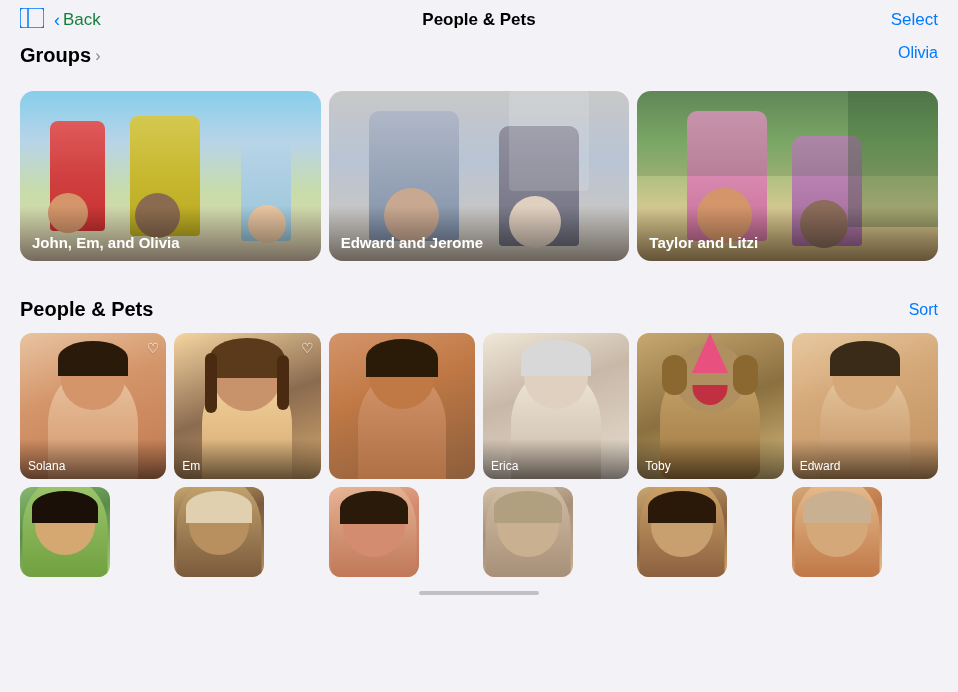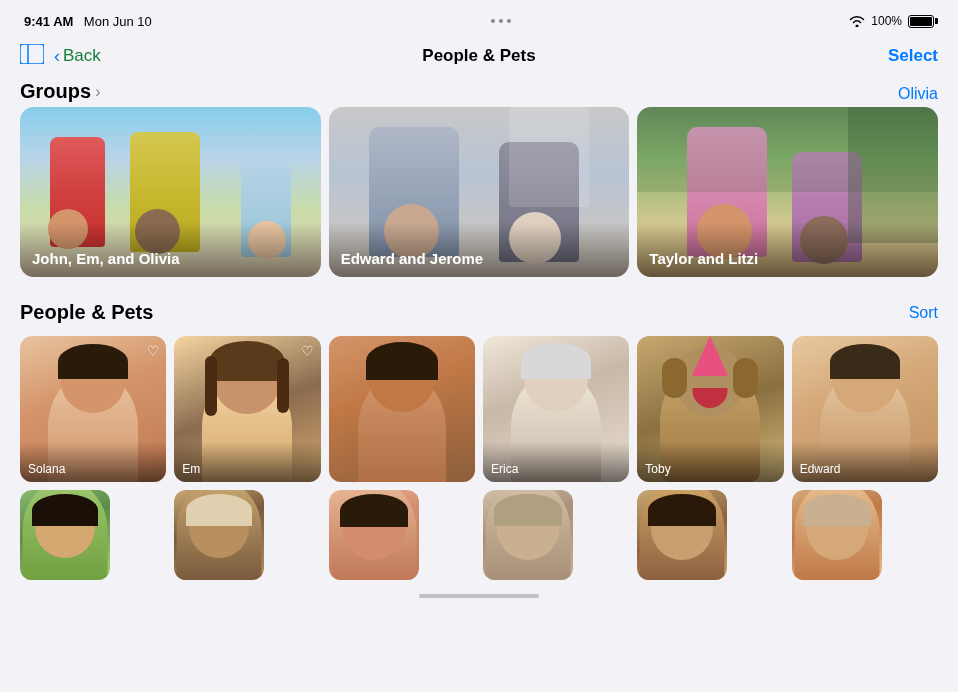--- a/index.html
+++ b/index.html
@@ -129,22 +129,22 @@
 
     
     .content {
       padding: 0 20px;
     }
 
     
     .section-header {
       display: flex;
       justify-content: space-between;
-      align-items: flex-end;
-      margin-bottom: 4px;
+      align-items: flex-start;
+      margin-bottom: 24px;
     }
 
     .section-title {
       display: flex;
       align-items: center;
       gap: 4px;
       font-size: 20px;
       font-weight: 700;
       color: #000;
     }
@@ -159,21 +159,21 @@
       color: #007AFF;
       font-size: 16px;
       cursor: pointer;
     }
 
     
     .groups-grid {
       display: grid;
       grid-template-columns: repeat(3, 1fr);
       gap: 8px;
-      margin-bottom: 24px;
+      margin-bottom: 37px;
     }
 
     .group-card {
       position: relative;
       border-radius: 14px;
       overflow: hidden;
       height: 170px;
       cursor: pointer;
     }
 
@@ -295,61 +295,37 @@
 
     .group3-bg {
       background: linear-gradient(180deg, #6b8f5e 0%, #8ab870 30%, #d4c890 70%, #c8a870 100%);
     }
   </style>
 </head>
 <body>
 
 <div class="device-frame">
 
-  <div class="status-bar">
-    <div class="status-left">
-      <span style="font-size:13px;font-weight:600;color:#000;">9:41 AM</span>
-      <span style="font-size:13px;font-weight:400;color:#000;margin-left:6px;">Mon Jun 10</span>
-    </div>
-    <div class="status-center">
-      <div class="status-dot"></div>
-      <div class="status-dot"></div>
-      <div class="status-dot"></div>
-    </div>
-    <div class="status-right">
-
-      <svg width="16" height="12" viewBox="0 0 16 12" fill="none">
-        <path d="M8 9.5a1.5 1.5 0 100 3 1.5 1.5 0 000-3z" fill="#000"></path>
-        <path d="M4.5 7.5C5.6 6.4 6.7 5.8 8 5.8s2.4.6 3.5 1.7" stroke="#000" stroke-width="1.5" stroke-linecap="round" fill="none"></path>
-        <path d="M1.5 4.5C3.2 2.8 5.5 1.8 8 1.8s4.8 1 6.5 2.7" stroke="#000" stroke-width="1.5" stroke-linecap="round" fill="none"></path>
-      </svg>
-      <span style="font-size:12px;font-weight:500;color:#000;">100%</span>
-
-      <div class="battery-icon">
-        <div class="battery-fill"></div>
-      </div>
-    </div>
-  </div>
 
   <div class="nav-bar">
     <div class="nav-left">
 
       <span style="color:#007AFF;font-size:18px;cursor:pointer;">
         <svg width="24" height="20" viewBox="0 0 24 20" fill="none">
           <rect x="0" y="0" width="24" height="20" rx="3" stroke="#007AFF" stroke-width="1.5" fill="none"></rect>
           <line x1="8" y1="0" x2="8" y2="20" stroke="#007AFF" stroke-width="1.5"></line>
         </svg>
       </span>
       <div class="back-btn">
         <span class="chevron-left">‹</span>
         <span style="color:#15803d;font-size:17px;">Back</span>
       </div>
     </div>
     <div class="nav-title">People &amp; Pets</div>
-    <div class="nav-right" style="color:#007AFF;font-size:17px;font-weight:700;cursor:pointer;">Select</div>
+    <div class="nav-right" style="color:#007AFF;font-size:17px;font-weight:400;cursor:pointer;">Select</div>
   </div>
 
   <div class="content">
 
     <div class="section-header">
       <div class="section-title">
         <span>Groups</span>
         <span class="section-chevron">›</span>
       </div>
       <span class="section-action">Olivia</span>

